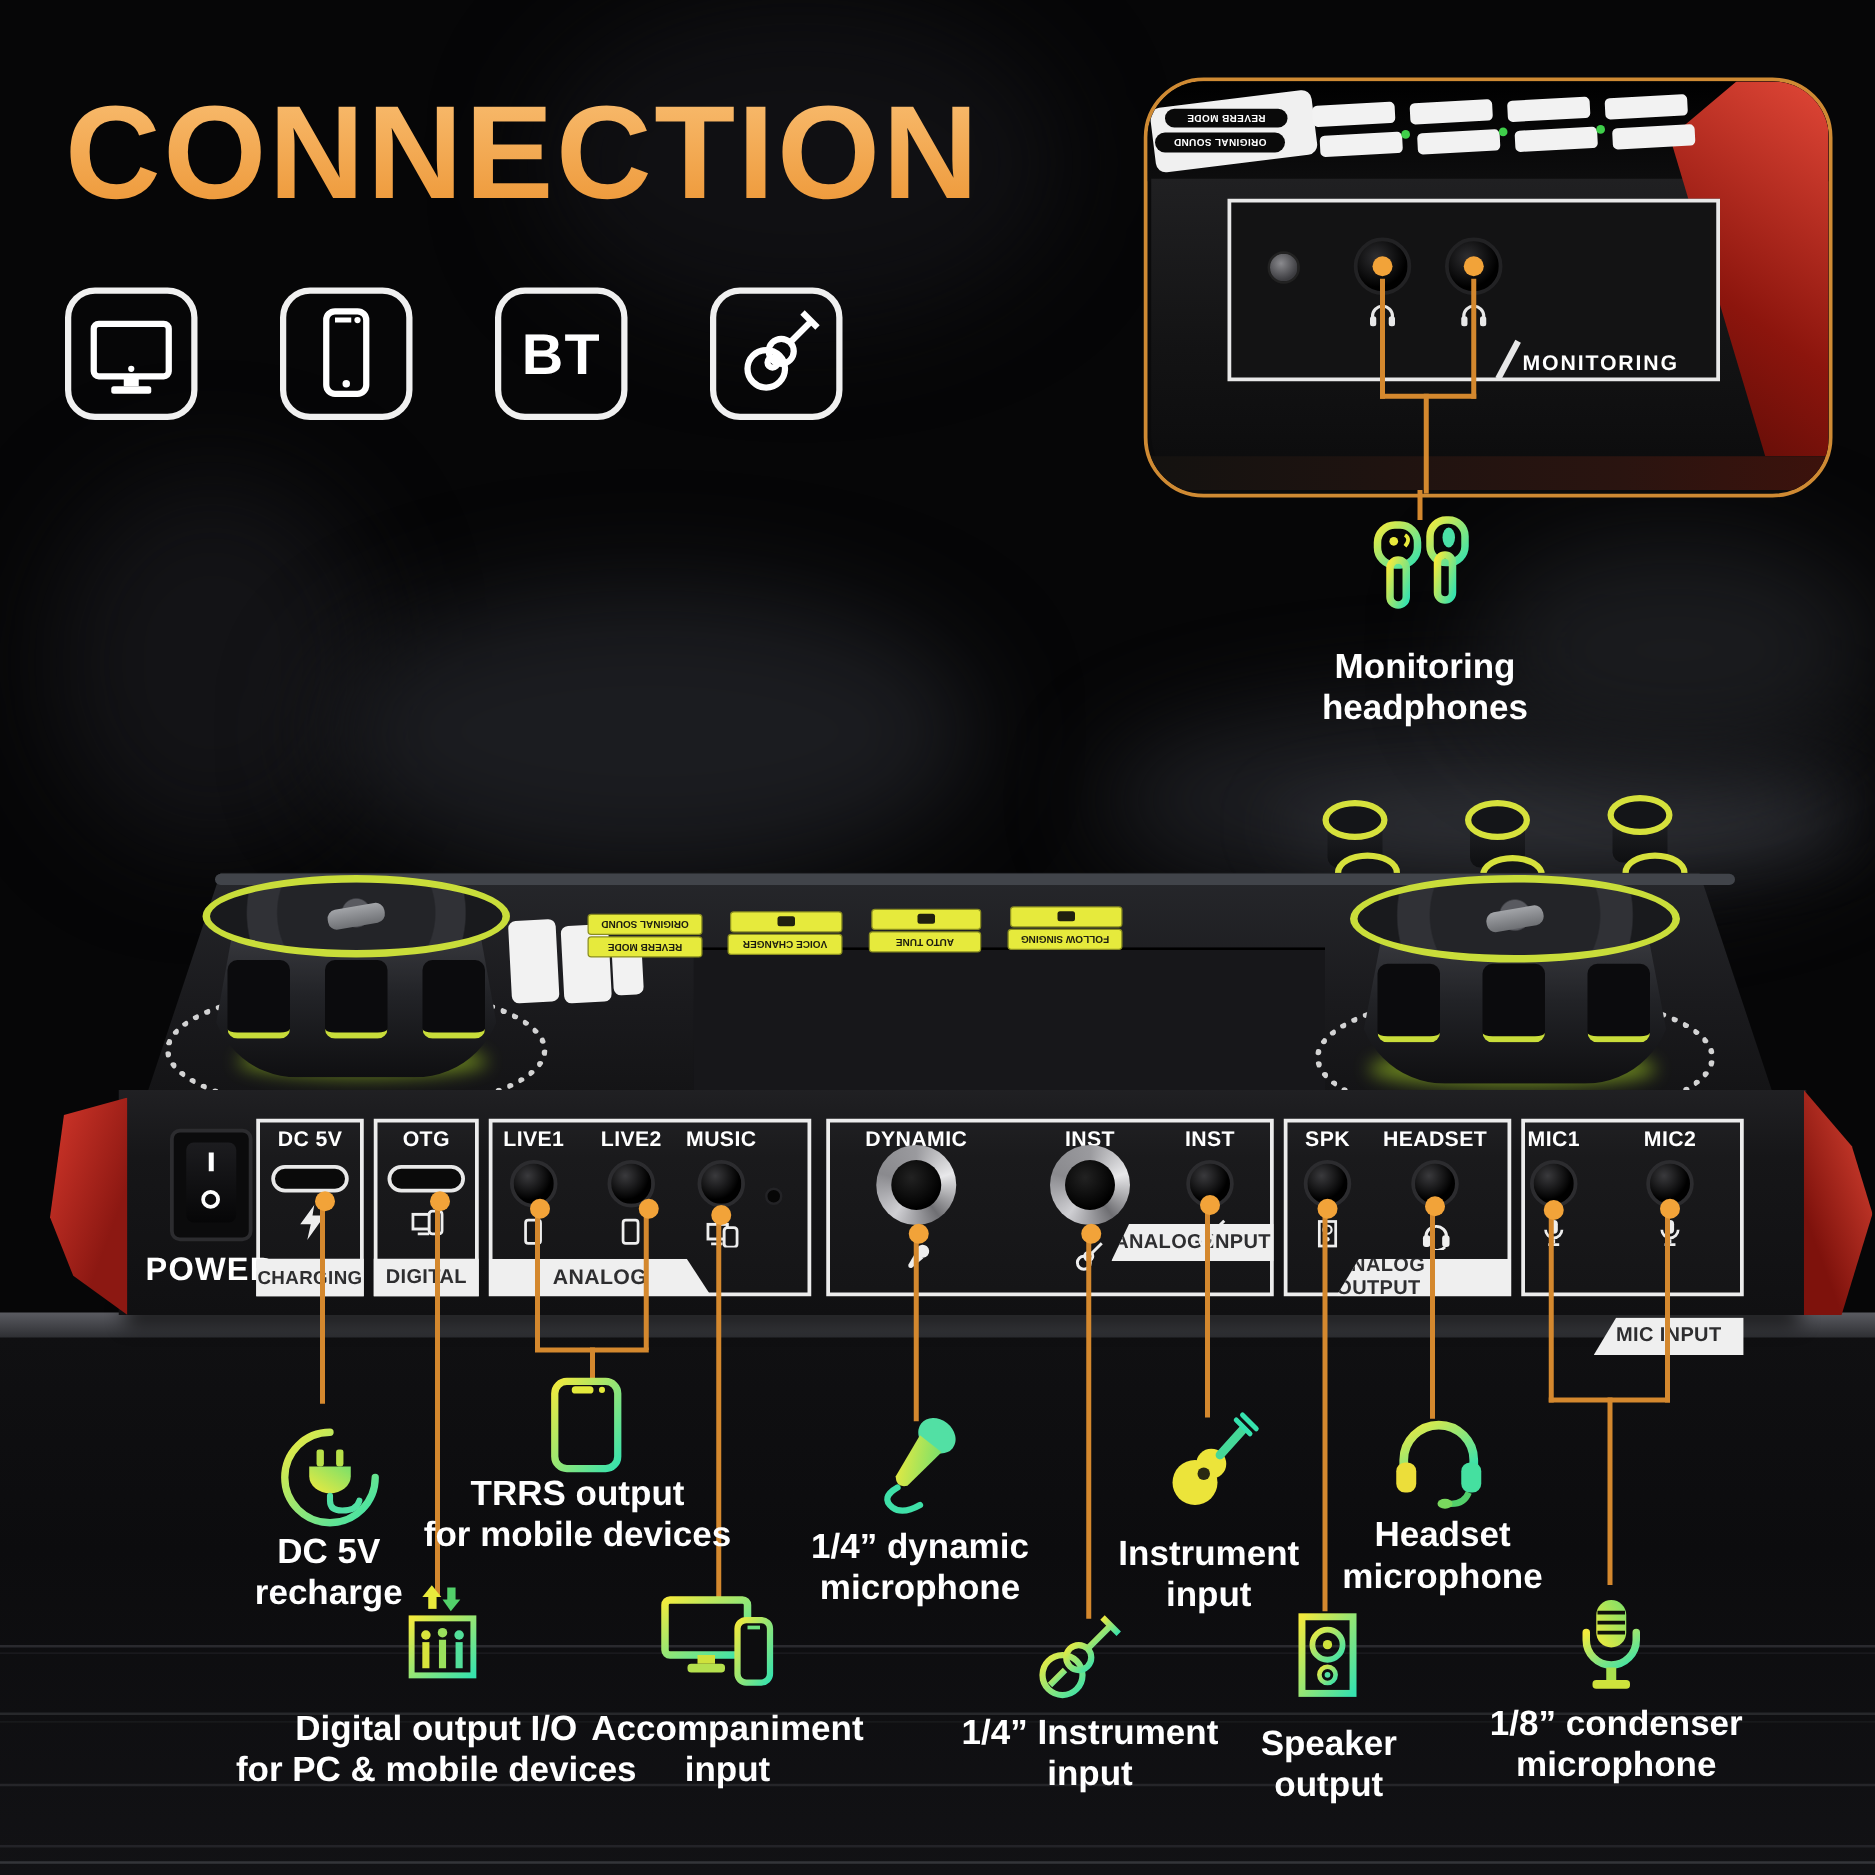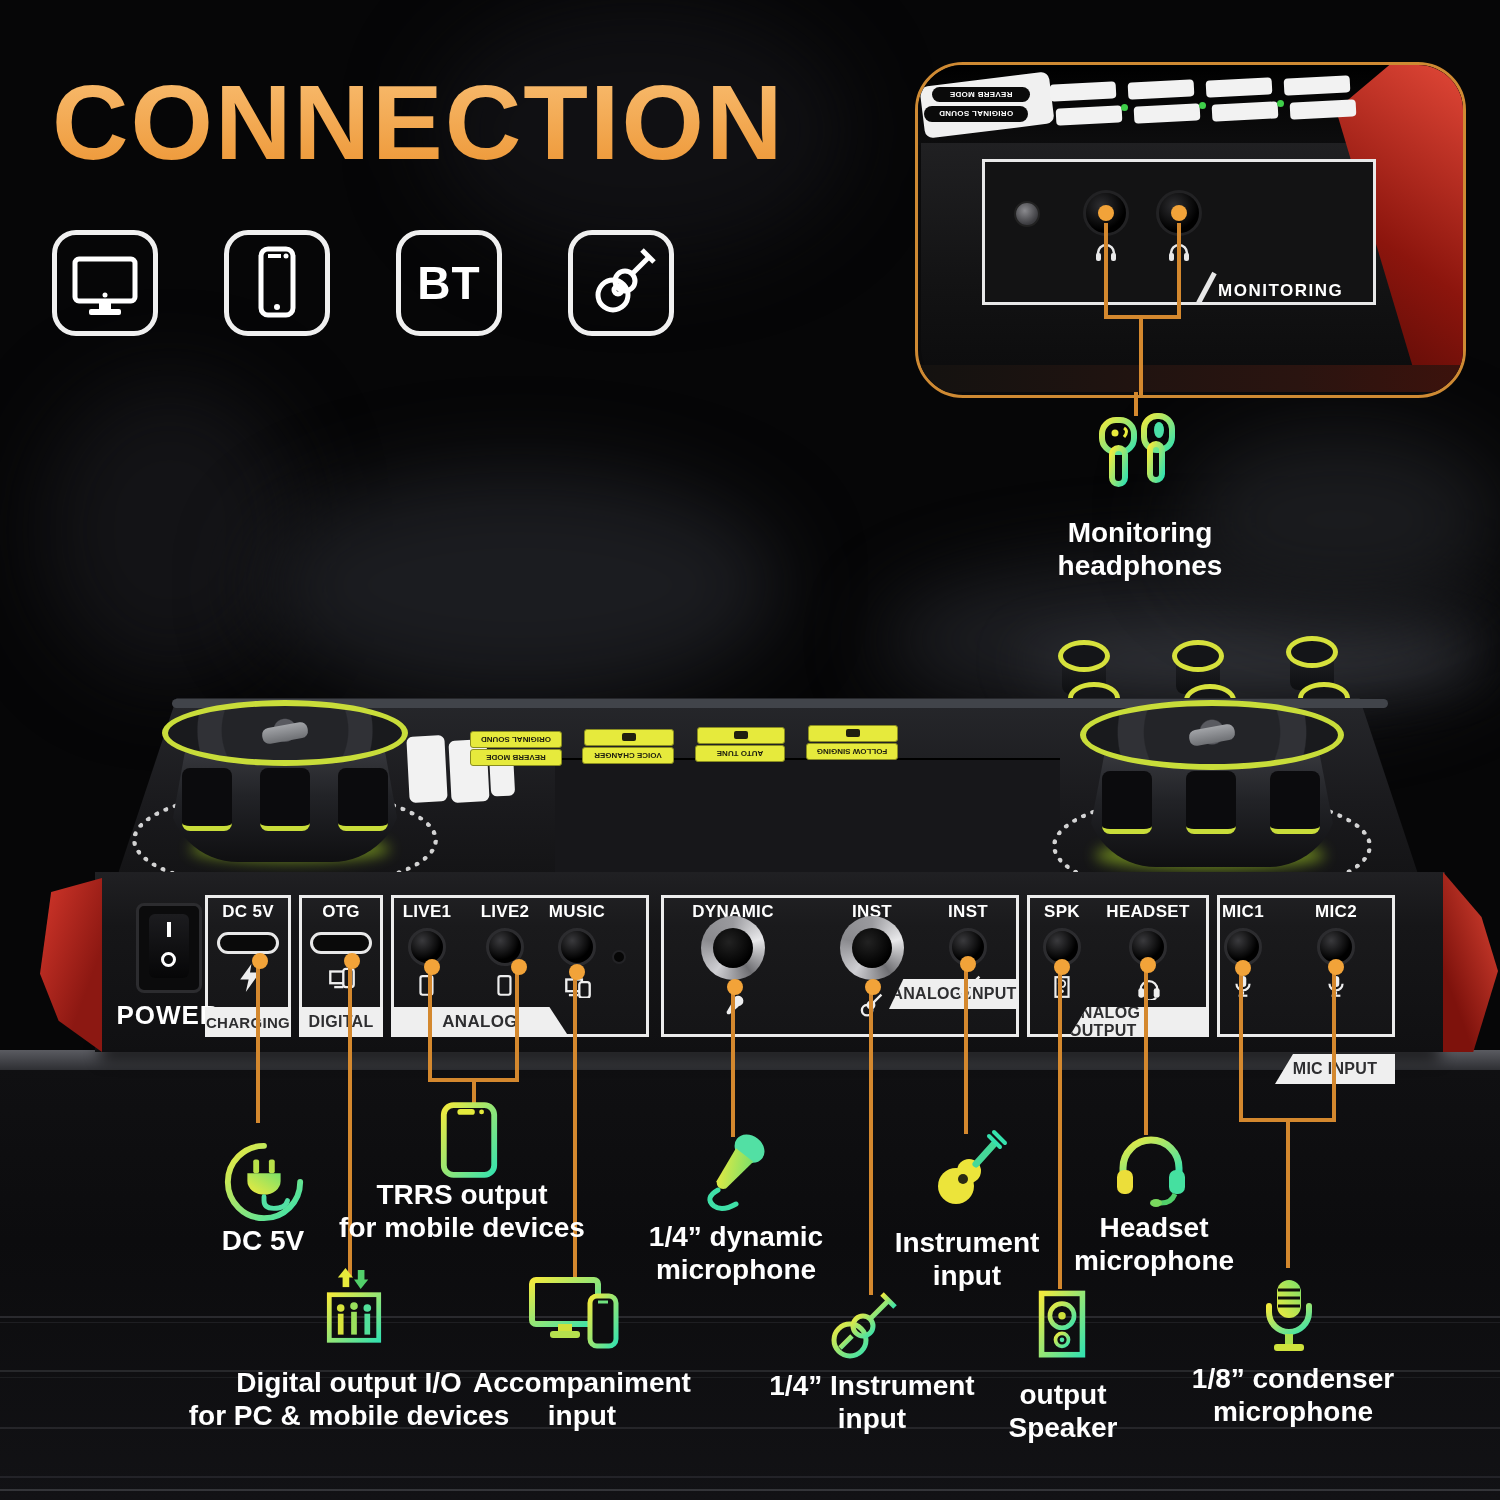--- a/index.html
+++ b/index.html
@@ -525,20 +525,21 @@
     <rect x="35" y="58" width="8" height="10" fill="#a9e04e"></rect>
     <rect x="24" y="68" width="30" height="7" rx="3" fill="#cfe23c"></rect>
   </svg>
 
   <div class="cap" style="left:960px;top:516px;">
     <div>Monitoring</div>
     <div>headphones</div>
   </div>
   <div class="cap" style="left:83px;top:1224px;">
     <div>DC 5V</div>
+    <div>recharge</div>
   </div>
   <div class="cap" style="left:282px;top:1178px;">
     <div>TRRS output</div>
     <div>for mobile devices</div>
   </div>
   <div class="cap" style="left:169px;top:1366px;">
     <div>Digital output I/O</div>
     <div>for PC &amp; mobile devices</div>
   </div>
   <div class="cap" style="left:402px;top:1366px;">
@@ -551,22 +552,22 @@
   </div>
   <div class="cap" style="left:787px;top:1226px;">
     <div>Instrument</div>
     <div>input</div>
   </div>
   <div class="cap" style="left:692px;top:1369px;">
     <div>1/4” Instrument</div>
     <div>input</div>
   </div>
   <div class="cap" style="left:883px;top:1378px;">
+    <div>Speaker</div>
     <div>output</div>
-    <div>Speaker</div>
   </div>
   <div class="cap" style="left:974px;top:1211px;">
     <div>Headset</div>
     <div>microphone</div>
   </div>
   <div class="cap" style="left:1113px;top:1362px;">
     <div>1/8” condenser</div>
     <div>microphone</div>
   </div>
 

